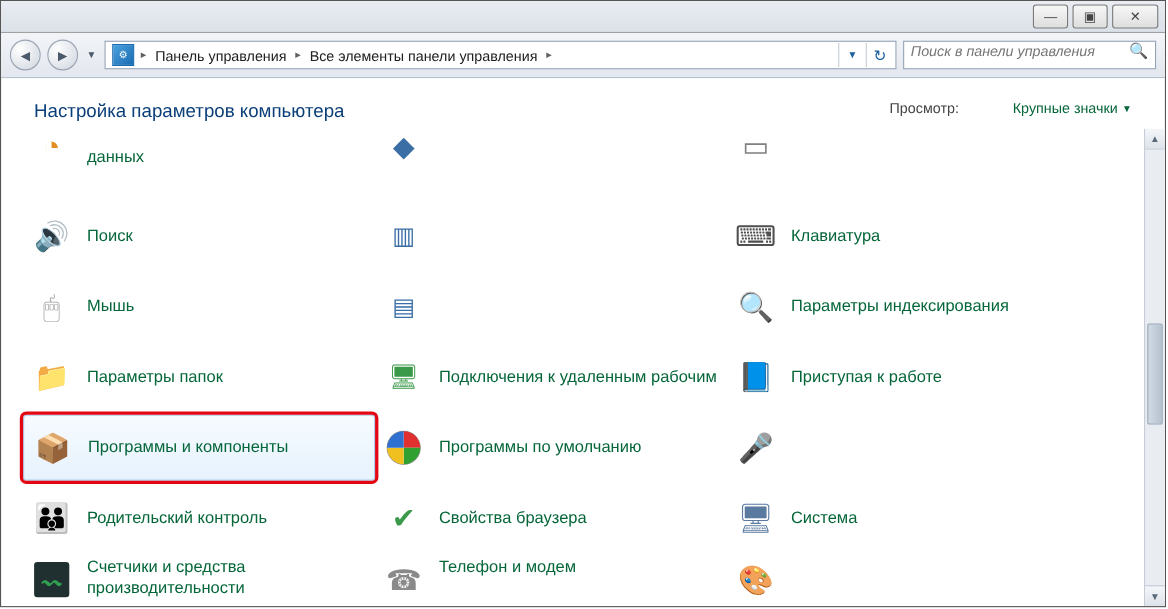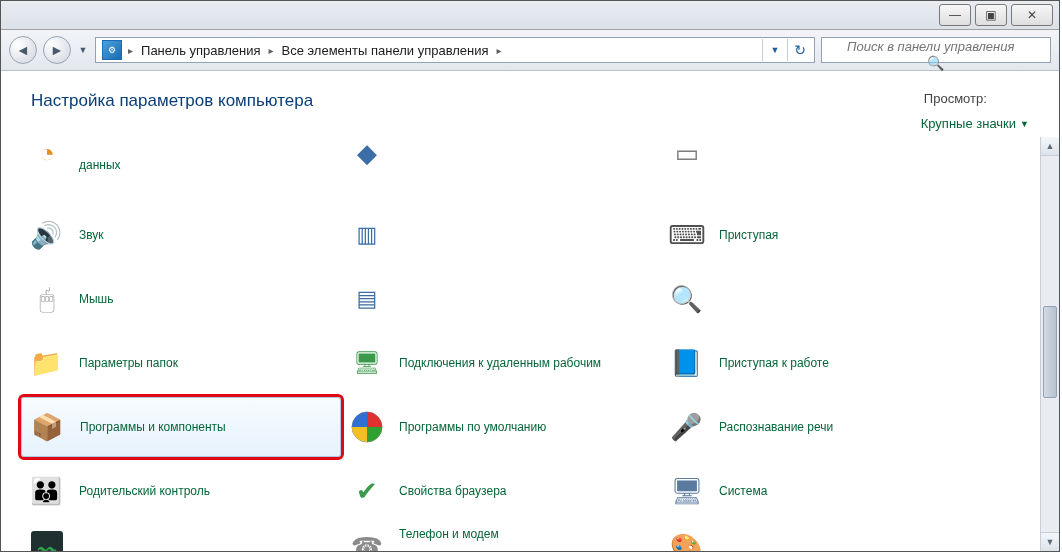--- a/index.html
+++ b/index.html
@@ -124,23 +124,22 @@
     justify-content: center;
     color: #1a5fa0;
     font-size: 14px;
   }
   .search-box {
     width: 220px;
     height: 24px;
     border: 1px solid #93a2b5;
     background: #fff;
     display: flex;
-    align-items: center;
+    align-items: flex-start;
     padding: 0 4px;
-    flex-direction: column;
   }
   .search-input {
     flex: 1;
     border: none;
     outline: none;
     font-size: 13px;
     font-style: italic;
     color: #808080;
     background: transparent;
   }
@@ -158,21 +157,20 @@
   }
   .page-title {
     font-size: 17px;
     color: #0a3e78;
   }
   .view-controls {
     display: flex;
     align-items: center;
     gap: 10px;
     font-size: 13px;
-    flex-direction: column;
   }
   .view-label { color: #444; }
   .view-link {
     color: #056639;
     display: flex;
     align-items: center;
     gap: 4px;
     cursor: pointer;
     padding-left: 39px;
   }
@@ -206,21 +204,21 @@
   }
   .cp-item .icon-box {
     width: 40px;
     height: 40px;
     flex-shrink: 0;
     display: flex;
     align-items: center;
     justify-content: center;
   }
   .cp-item .label {
-    font-size: 12px;
+    font-size: 15px;
     color: #056639;
     line-height: 1.25;
   }
   .cp-item.partial-top {
     align-items: flex-end;
     height: 30px;
     overflow: hidden;
   }
   .cp-item.partial-bottom {
     align-items: flex-start;
@@ -353,49 +351,50 @@
         <div class="icon-box">
             <span class="ico" style="color:#808080">▭</span>
           </div>
         <span class="label"></span>
       </div>
 
       <div class="cp-item">
         <div class="icon-box">
             <span class="ico" style="color:#8a8a8a">🔊</span>
           </div>
-        <span class="label">Звук</span>
+        <span class="label">Поиск</span>
       </div>
       <div class="cp-item">
         <div class="icon-box">
             <span class="ico" style="color:#3a6ea5;font-size:22px">▥</span>
           </div>
       </div>
       <div class="cp-item">
         <div class="icon-box">
             <span class="ico" style="color:#505050">⌨</span>
           </div>
-        <span class="label">Приступая</span>
+        <span class="label">Клавиатура</span>
       </div>
 
       <div class="cp-item">
         <div class="icon-box">
             <span class="ico" style="color:#a0a0a0">🖱</span>
           </div>
         <span class="label">Мышь</span>
       </div>
       <div class="cp-item">
         <div class="icon-box">
             <span class="ico" style="color:#3a6ea5;font-size:22px">▤</span>
           </div>
       </div>
       <div class="cp-item">
         <div class="icon-box">
             <span class="ico" style="color:#6a8fbf">🔍</span>
           </div>
+        <span class="label">Параметры индексирования</span>
       </div>
 
       <div class="cp-item">
         <div class="icon-box">
             <span class="ico" style="color:#f0c040">📁</span>
           </div>
         <span class="label">Параметры папок</span>
       </div>
       <div class="cp-item">
         <div class="icon-box">
@@ -427,21 +426,20 @@
             <path d="M17 17 L2 17 A15 15 0 0 1 17 2 Z" fill="#3070d0"></path>
           </svg>
         </span>
           </div>
         <span class="label">Программы по умолчанию</span>
       </div>
       <div class="cp-item">
         <div class="icon-box">
             <span class="ico" style="color:#8a8a8a">🎤</span>
           </div>
-        <span class="label">Распознавание речи</span>
       </div>
 
       <div class="cp-item">
         <div class="icon-box">
             <span class="ico" style="color:#d08040">👪</span>
           </div>
         <span class="label">Родительский контроль</span>
       </div>
       <div class="cp-item">
         <div class="icon-box">
@@ -453,20 +451,21 @@
         <div class="icon-box">
             <span class="ico" style="color:#5a7aa0">🖥</span>
           </div>
         <span class="label">Система</span>
       </div>
 
       <div class="cp-item partial-bottom">
         <div class="icon-box">
             <span class="ico" style="color:#30a050;background:#203030;border-radius:3px;font-size:18px;width:32px;height:32px">〰</span>
           </div>
+        <span class="label">Счетчики и средства производительности</span>
       </div>
       <div class="cp-item partial-bottom">
         <div class="icon-box">
             <span class="ico" style="color:#8a8a8a">☎</span>
           </div>
         <span class="label">Телефон и модем</span>
       </div>
       <div class="cp-item partial-bottom">
         <div class="icon-box">
             <span class="ico" style="color:#d04080">🎨</span>

